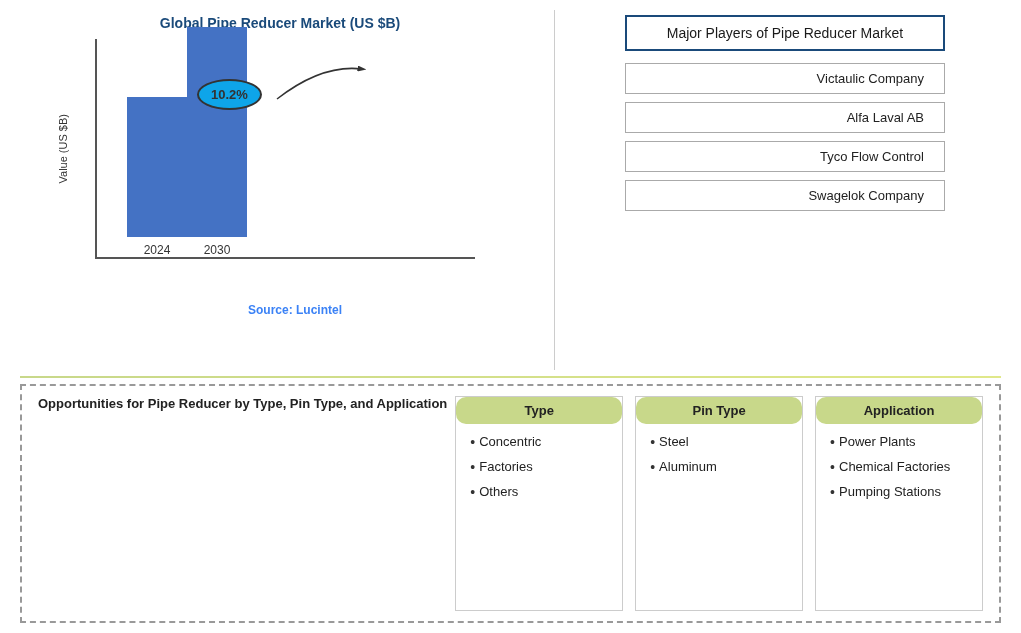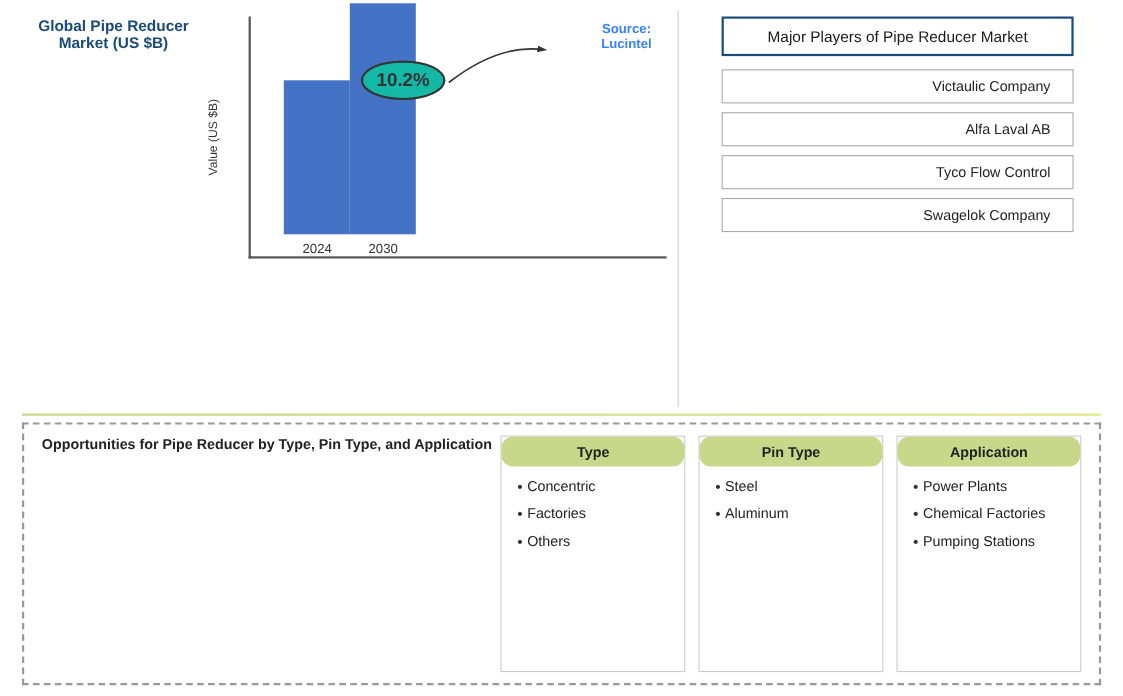--- a/index.html
+++ b/index.html
@@ -26,21 +26,22 @@
       display: flex;
       flex-direction: row;
       height: 360px;
       gap: 10px;
     }
 
     
     .chart-area {
       flex: 0 0 520px;
       display: flex;
-      flex-direction: row;
+      flex-direction: column;
+      align-items: center;
       padding-top: 5px;
       position: relative;
     }
 
     .chart-title {
       font-size: 14px;
       font-weight: bold;
       color: #1a4a7a;
       margin-bottom: 8px;
       text-align: center;
@@ -65,24 +66,24 @@
     }
 
     
     .cagr-bubble {
       position: absolute;
       top: 30px;
       left: 160px;
       border: 2px solid #333;
       border-radius: 50%;
       padding: 6px 12px;
-      font-size: 17px;
+      font-size: 13px;
       font-weight: bold;
       color: #333;
-      background: #14b8a6;
+      background: #0ea5e9;
       white-space: nowrap;
     }
 
     .arrow-svg {
       position: absolute;
       top: 20px;
       left: 200px;
       pointer-events: none;
     }
 

